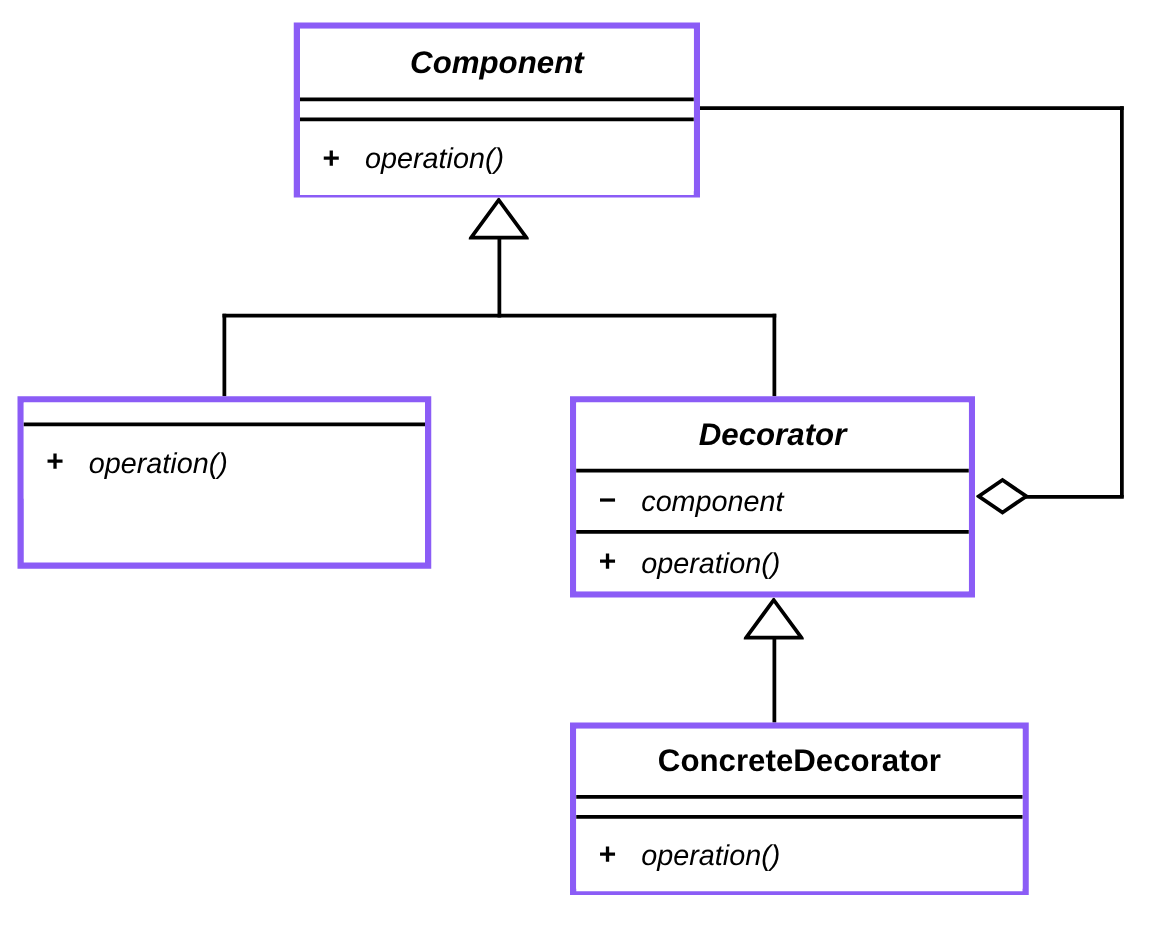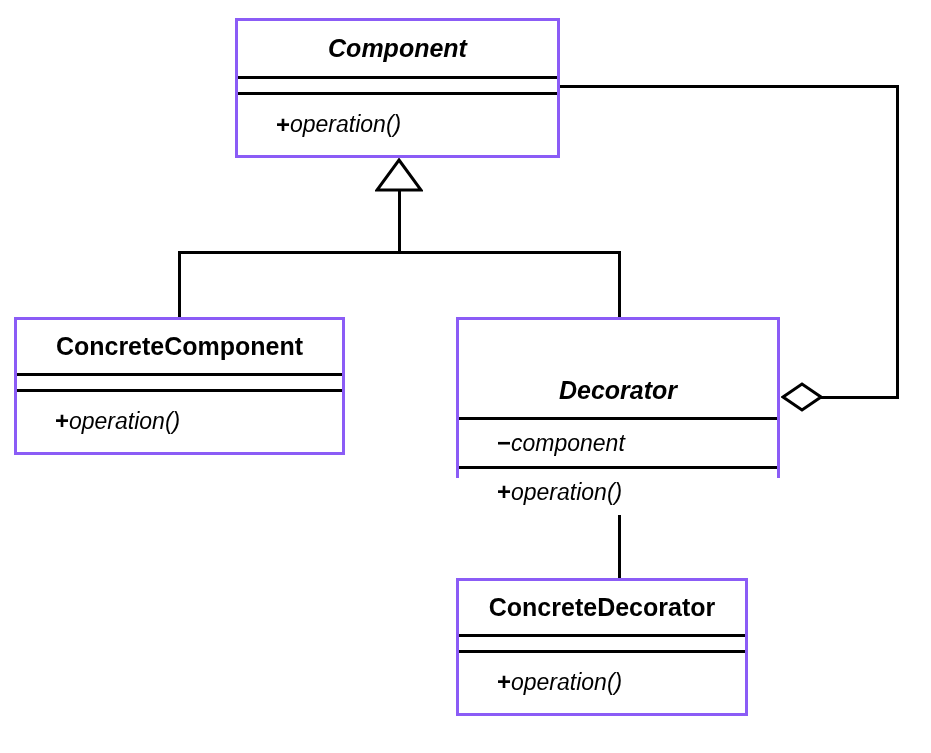--- a/index.html
+++ b/index.html
@@ -17,24 +17,23 @@
     width: 931px;
     height: 753px;
     background: #ffffff;
     overflow: hidden;
   }
 
   
   .uml-class {
     position: absolute;
     box-sizing: border-box;
-    border: 3px solid #8b5cf6;
+    border: 5px solid #8b5cf6;
     background: #ffffff;
     z-index: 5;
-    text-align: right;
   }
   .uml-compartment {
     box-sizing: border-box;
     background: #ffffff;
     display: flex;
     align-items: center;
     position: relative;
   }
   .uml-compartment + .uml-compartment {
     border-top: 3px solid #000000;
@@ -139,45 +138,42 @@
       <span>Component</span>
     </div>
     <div class="uml-compartment uml-empty"></div>
     <div class="uml-compartment uml-member abstract-member" style="height:62px;">
       <span class="vis-marker">+</span>
       <span class="member-text">operation()</span>
     </div>
   </div>
 
   <div class="uml-class" style="left:14px; top:317px; width:331px; height:138px;">
-    <div class="uml-compartment uml-name" style="height:53px;">
-      <span>ConcreteComponent</span>
-    </div>
     <div class="uml-compartment uml-empty"></div>
     <div class="uml-compartment uml-member" style="height:61px;">
       <span class="vis-marker">+</span>
       <span class="member-text">operation()</span>
     </div>
   </div>
 
   <div class="uml-class" style="left:456px; top:317px; width:324px; height:161px;">
-    <div class="uml-compartment uml-name abstract" style="height:53px;margin-top:44px;">
+    <div class="uml-compartment uml-name abstract" style="height:53px;">
       <span>Decorator</span>
     </div>
     <div class="uml-compartment uml-member" style="height:49px;">
       <span class="vis-marker">−</span>
       <span class="member-text">component</span>
     </div>
     <div class="uml-compartment uml-member abstract-member" style="height:49px;">
       <span class="vis-marker">+</span>
       <span class="member-text">operation()</span>
     </div>
   </div>
 
-  <div class="uml-class" style="left:456px; top:578px; width:292px; height:138px;">
+  <div class="uml-class" style="left:456px; top:578px; width:367px; height:138px;">
     <div class="uml-compartment uml-name" style="height:53px;">
       <span>ConcreteDecorator</span>
     </div>
     <div class="uml-compartment uml-empty"></div>
     <div class="uml-compartment uml-member" style="height:61px;">
       <span class="vis-marker">+</span>
       <span class="member-text">operation()</span>
     </div>
   </div>
 

